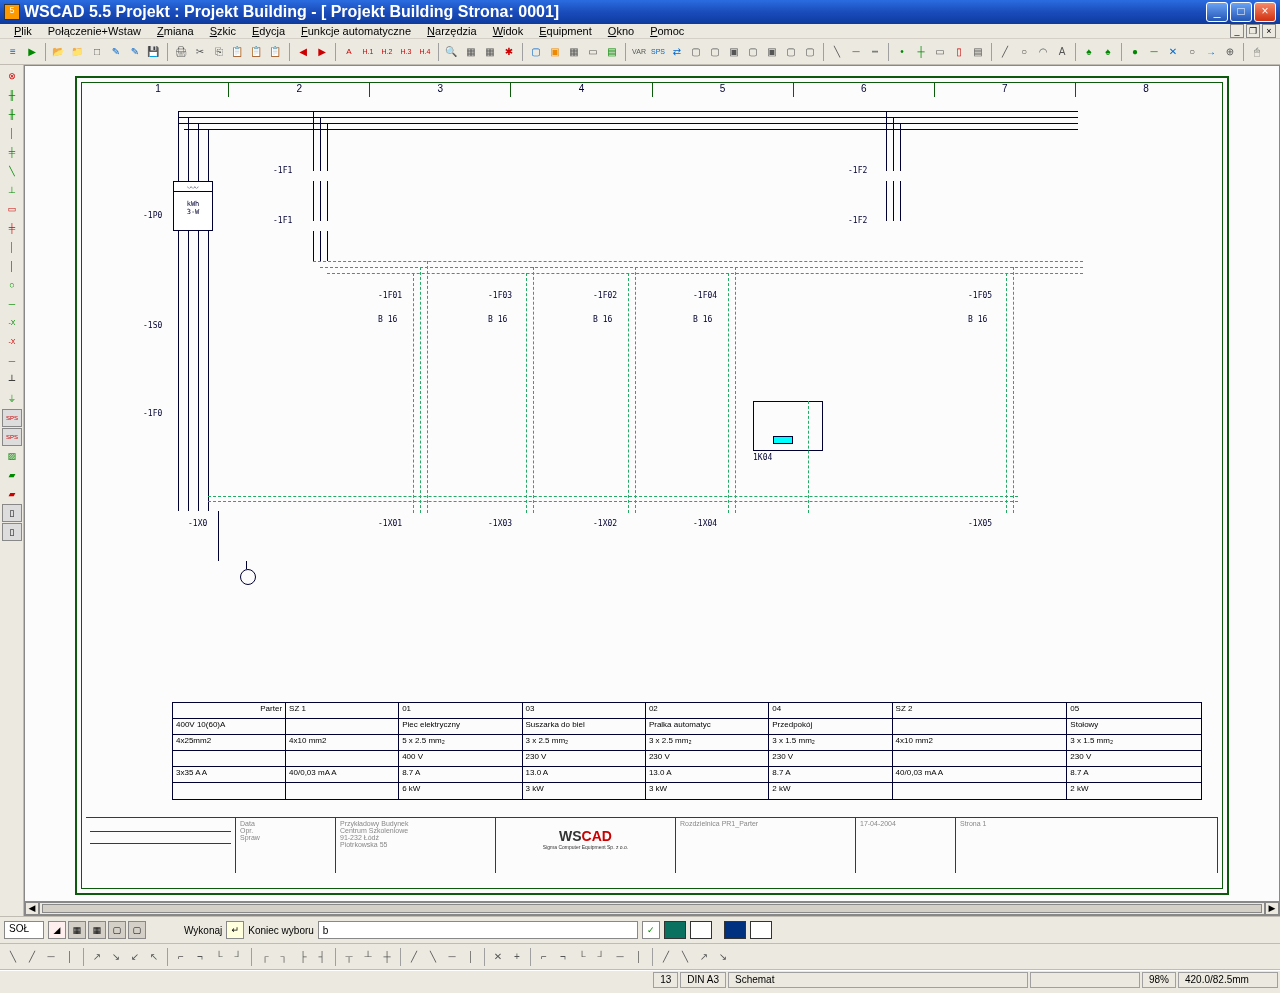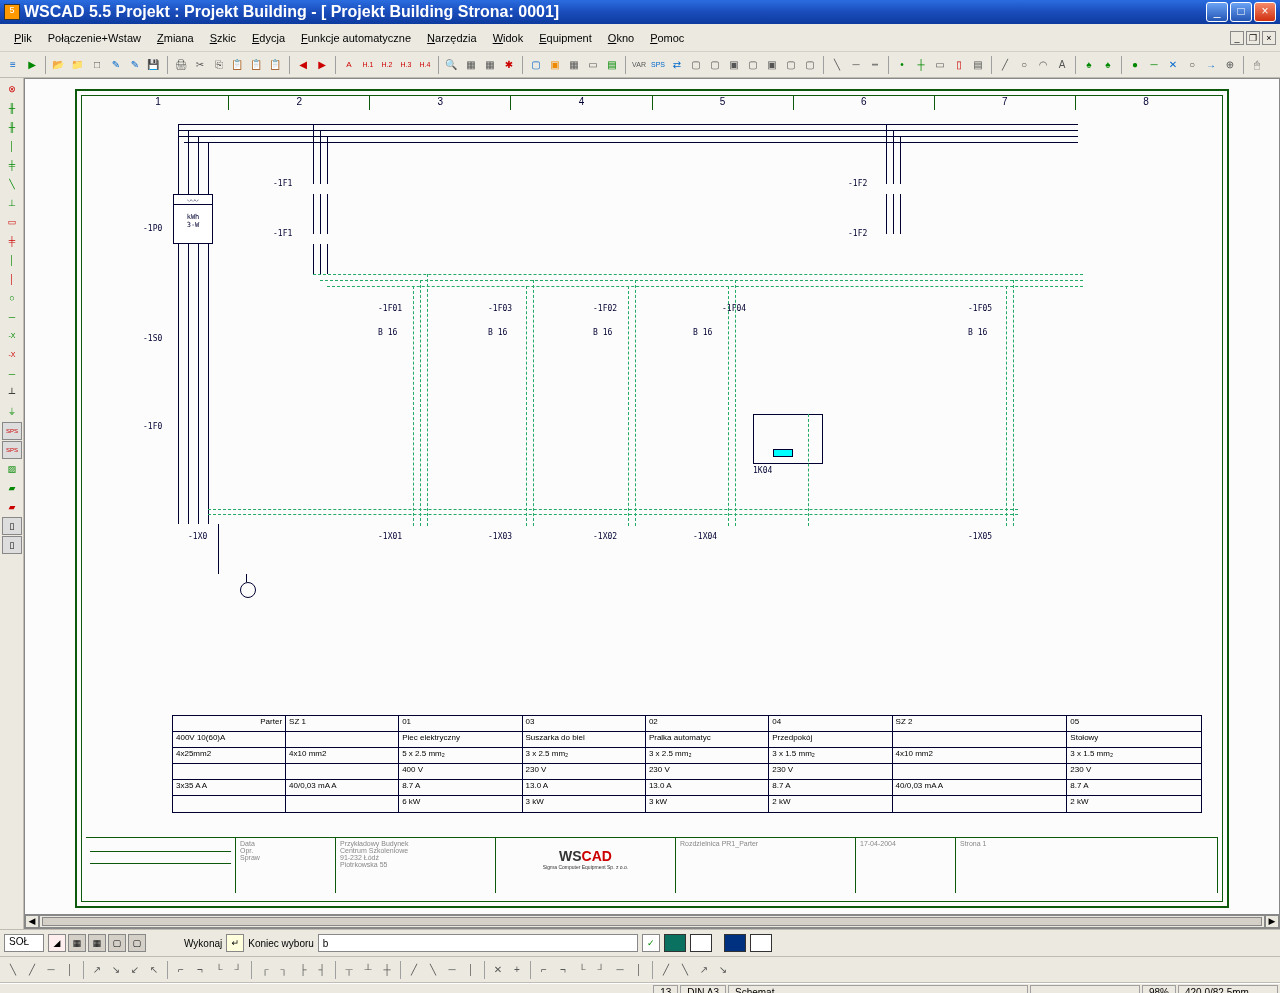--- a/index.html
+++ b/index.html
@@ -7,21 +7,21 @@
 
 
 .titlebar { background: linear-gradient(to bottom, #2a6de0, #1a4cbb 50%, #0d3a9e); height: 24px; display: flex; align-items: center; color: #fff; padding: 0 4px; }
 .titlebar .icon { width: 16px; height: 16px; background: #f90; border: 1px solid #333; margin-right: 4px; font-size:9px; text-align:center; }
 .titlebar .title { font-weight: bold; font-size: 16px; flex: 1; }
 .titlebar .win-btns { display: flex; gap: 2px; }
 .titlebar .win-btn { width: 22px; height: 20px; background: linear-gradient(to bottom,#6aa3f5,#2556b5); border: 1px solid #fff; border-radius: 3px; color:#fff; text-align:center; font-size:12px; line-height:16px; cursor:pointer; }
 .titlebar .win-btn.close { background: linear-gradient(to bottom,#f58a6a,#d03010); }
 
 
-.menubar { background: #eceae0; height: 28px; display: flex; align-items: center; padding: 0 6px; gap: 0; border-bottom:1px solid #d4d0c8; position:relative; }
+.menubar { background: #eceae0; height: 15px; display: flex; align-items: center; padding: 0 6px; gap: 0; border-bottom:1px solid #d4d0c8; position:relative; }
 .menubar .menu-item { padding: 2px 8px; cursor: pointer; font-size: 11px; }
 .menubar .mdi-btns { position:absolute; right:4px; display:flex; gap:2px; }
 .menubar .mdi-btn { width:14px; height:14px; border:1px solid #888; background:#eceae0; font-size:9px; text-align:center; line-height:12px; cursor:pointer; }
 
 
 .toolbar { background: #eceae0; height: 26px; display: flex; align-items: center; padding: 2px 4px; gap: 1px; border-bottom:1px solid #c0bcb4; }
 .tb-btn { width: 18px; height: 20px; border: 1px solid transparent; background: transparent; font-size: 10px; text-align:center; line-height:18px; cursor:pointer; color:#555; }
 .tb-sep { width:1px; height:18px; background:#a0a0a0; margin:0 3px; }
 .tb-btn.red { color:#c00; }
 .tb-btn.green { color:#080; }
@@ -73,21 +73,21 @@
 .ground::after { content:''; position:absolute; left:2px; top:8px; width:14px; height:14px; border:1px solid #003; border-radius:50%; }
 
 
 .data-table { position:absolute; bottom:88px; left:90px; right:20px; border:1px solid #003; font-size:8px; }
 .data-table .row { display:flex; border-bottom:1px solid #003; height:16px; }
 .data-table .row:last-child { border-bottom:none; }
 .data-table .cell { border-right:1px solid #003; padding:1px 3px; overflow:hidden; white-space:nowrap; }
 .data-table .cell:last-child { border-right:none; }
 
 
-.title-block { position:absolute; bottom:8px; left:4px; right:4px; height:56px; border-top:1px solid #0d5a0d; display:flex; font-size:7px; color:#888; }
+.title-block { position:absolute; bottom:15px; left:4px; right:4px; height:56px; border-top:1px solid #0d5a0d; display:flex; font-size:7px; color:#888; }
 .title-block .tb-col { border-right:1px solid #0d5a0d; padding:2px 4px; }
 .title-block .logo { font-weight:bold; font-size:14px; text-align:center; padding-top:10px; color:#333; }
 .title-block .logo .ca { color:#c00; }
 
 
 .scroll-h { height:14px; background:#eceae0; display:flex; border-top:1px solid #888; }
 .scroll-corner { width:14px; background:#eceae0; border:1px solid #888; text-align:center; font-size:9px; }
 .scroll-track { flex:1; background:#eceae0; border:1px solid #888; position:relative; }
 .scroll-thumb { position:absolute; left:2px; right:2px; top:1px; bottom:1px; background:#d4d0c8; border:1px solid #888; }
 
@@ -330,21 +330,21 @@
             <div class="vline-d" style="left:438px; top:172px; height:240px"></div>
             <div class="vline-d" style="left:445px; top:166px; height:246px"></div>
             <div class="comp-lbl" style="left:400px; top:418px">-1X03</div>
 
             <div class="comp-lbl" style="left:505px; top:190px">-1F02</div>
             <div class="comp-lbl" style="left:505px; top:214px">B 16</div>
             <div class="vline-d" style="left:540px; top:172px; height:240px"></div>
             <div class="vline-d" style="left:547px; top:166px; height:246px"></div>
             <div class="comp-lbl" style="left:505px; top:418px">-1X02</div>
 
-            <div class="comp-lbl" style="left:634px; top:190px">-1F04</div>
+            <div class="comp-lbl" style="left:605px; top:190px">-1F04</div>
             <div class="comp-lbl" style="left:605px; top:214px">B 16</div>
             <div class="vline-d" style="left:640px; top:172px; height:240px"></div>
             <div class="vline-d" style="left:647px; top:166px; height:246px"></div>
             <div class="comp-lbl" style="left:605px; top:418px">-1X04</div>
 
             <div style="position:absolute; left:665px; top:300px; width:70px; height:50px; border:1px solid #003"></div>
             <div style="position:absolute; left:685px; top:335px; width:20px; height:8px; border:1px solid #003; background:#0ff"></div>
             <div class="comp-lbl" style="left:665px; top:352px">1K04</div>
             <div class="vline-d" style="left:720px; top:300px; height:112px"></div>
 

